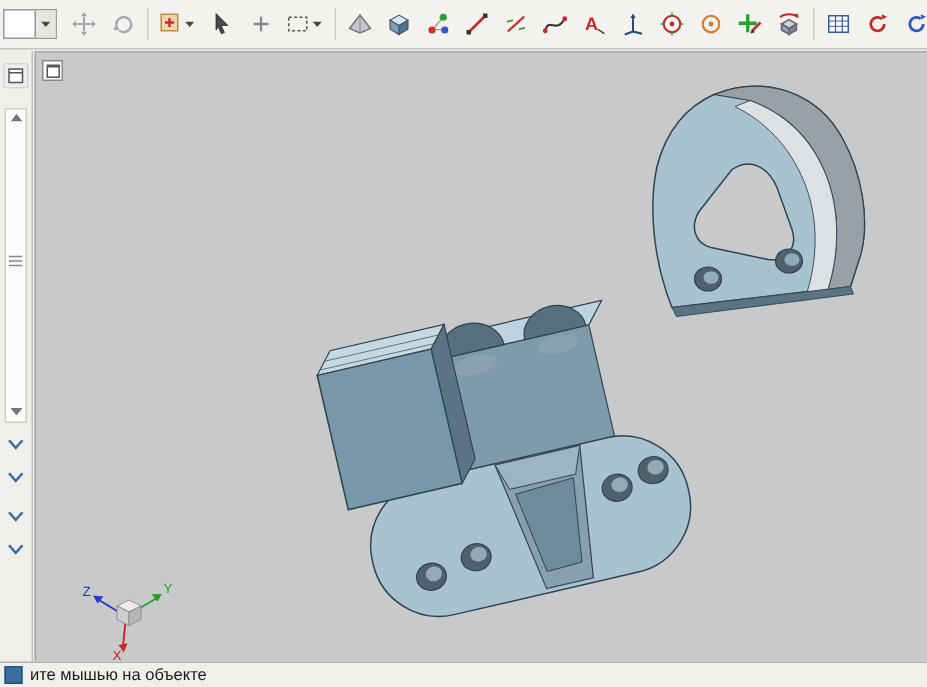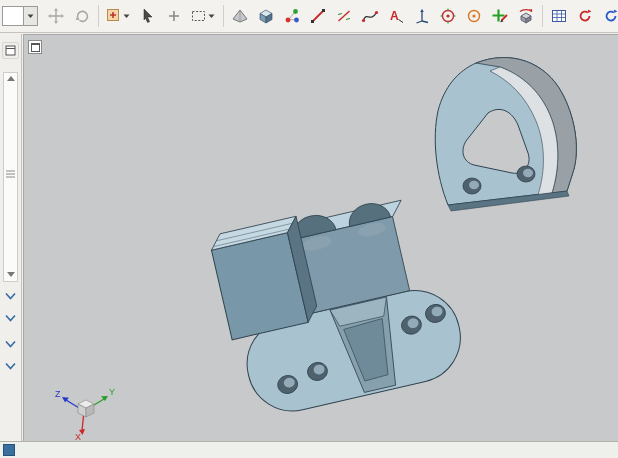--- a/index.html
+++ b/index.html
@@ -309,15 +309,16 @@
         <path d="M70,369 L62,373 L62,382 L70,378 Z" fill="#b8b8b8" stroke="#888" stroke-width=".6"></path>
         <text x="31" y="362" font-size="9" fill="#2838c8">Z</text>
         <text x="85" y="360" font-size="9" fill="#28a028">Y</text>
         <text x="51" y="405" font-size="9" fill="#c82828">X</text>
       </g>
     </svg>
   </div>
 
   <div class="statusbar">
     <span class="status-ico"></span>
+    <span>ите мышью на объекте</span>
   </div>
 
 </div>
 
 </body></html>

